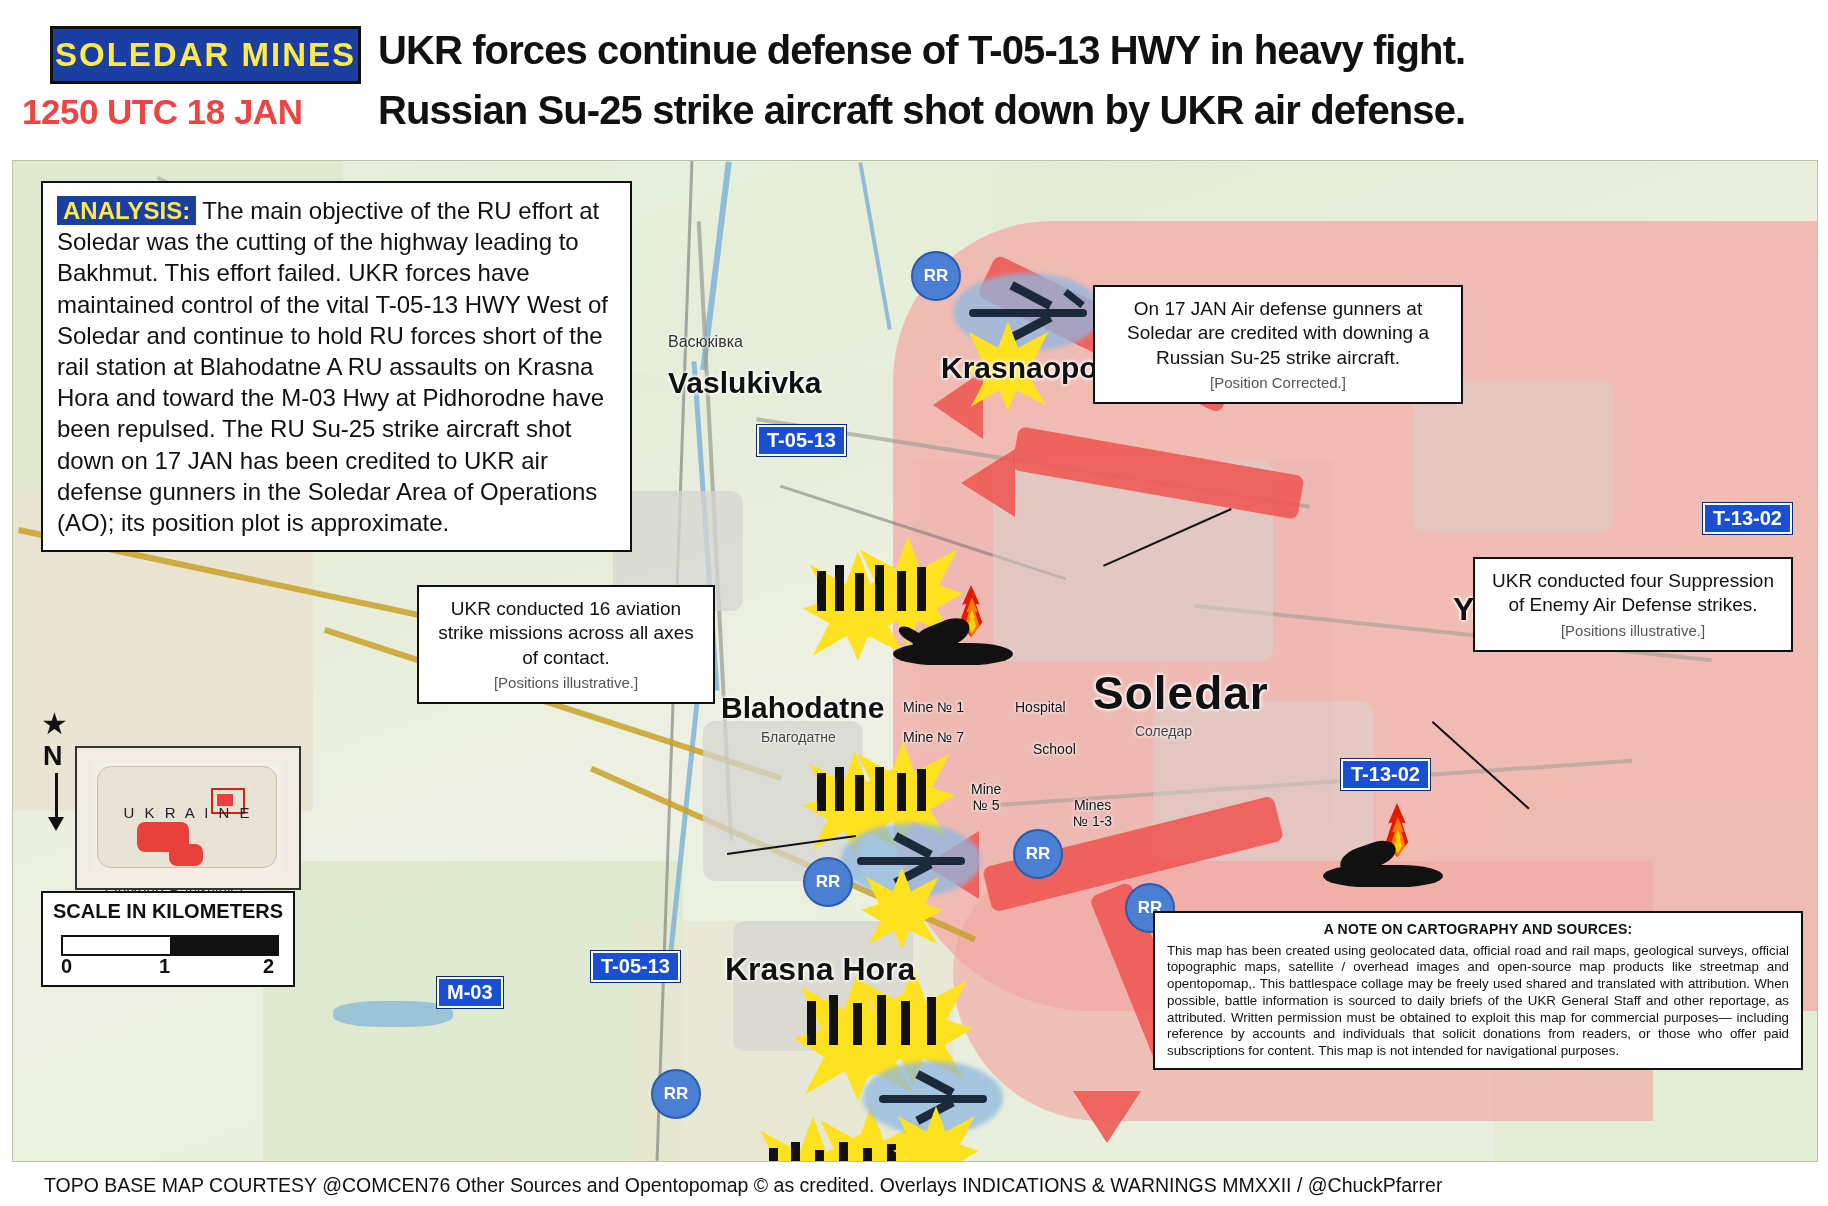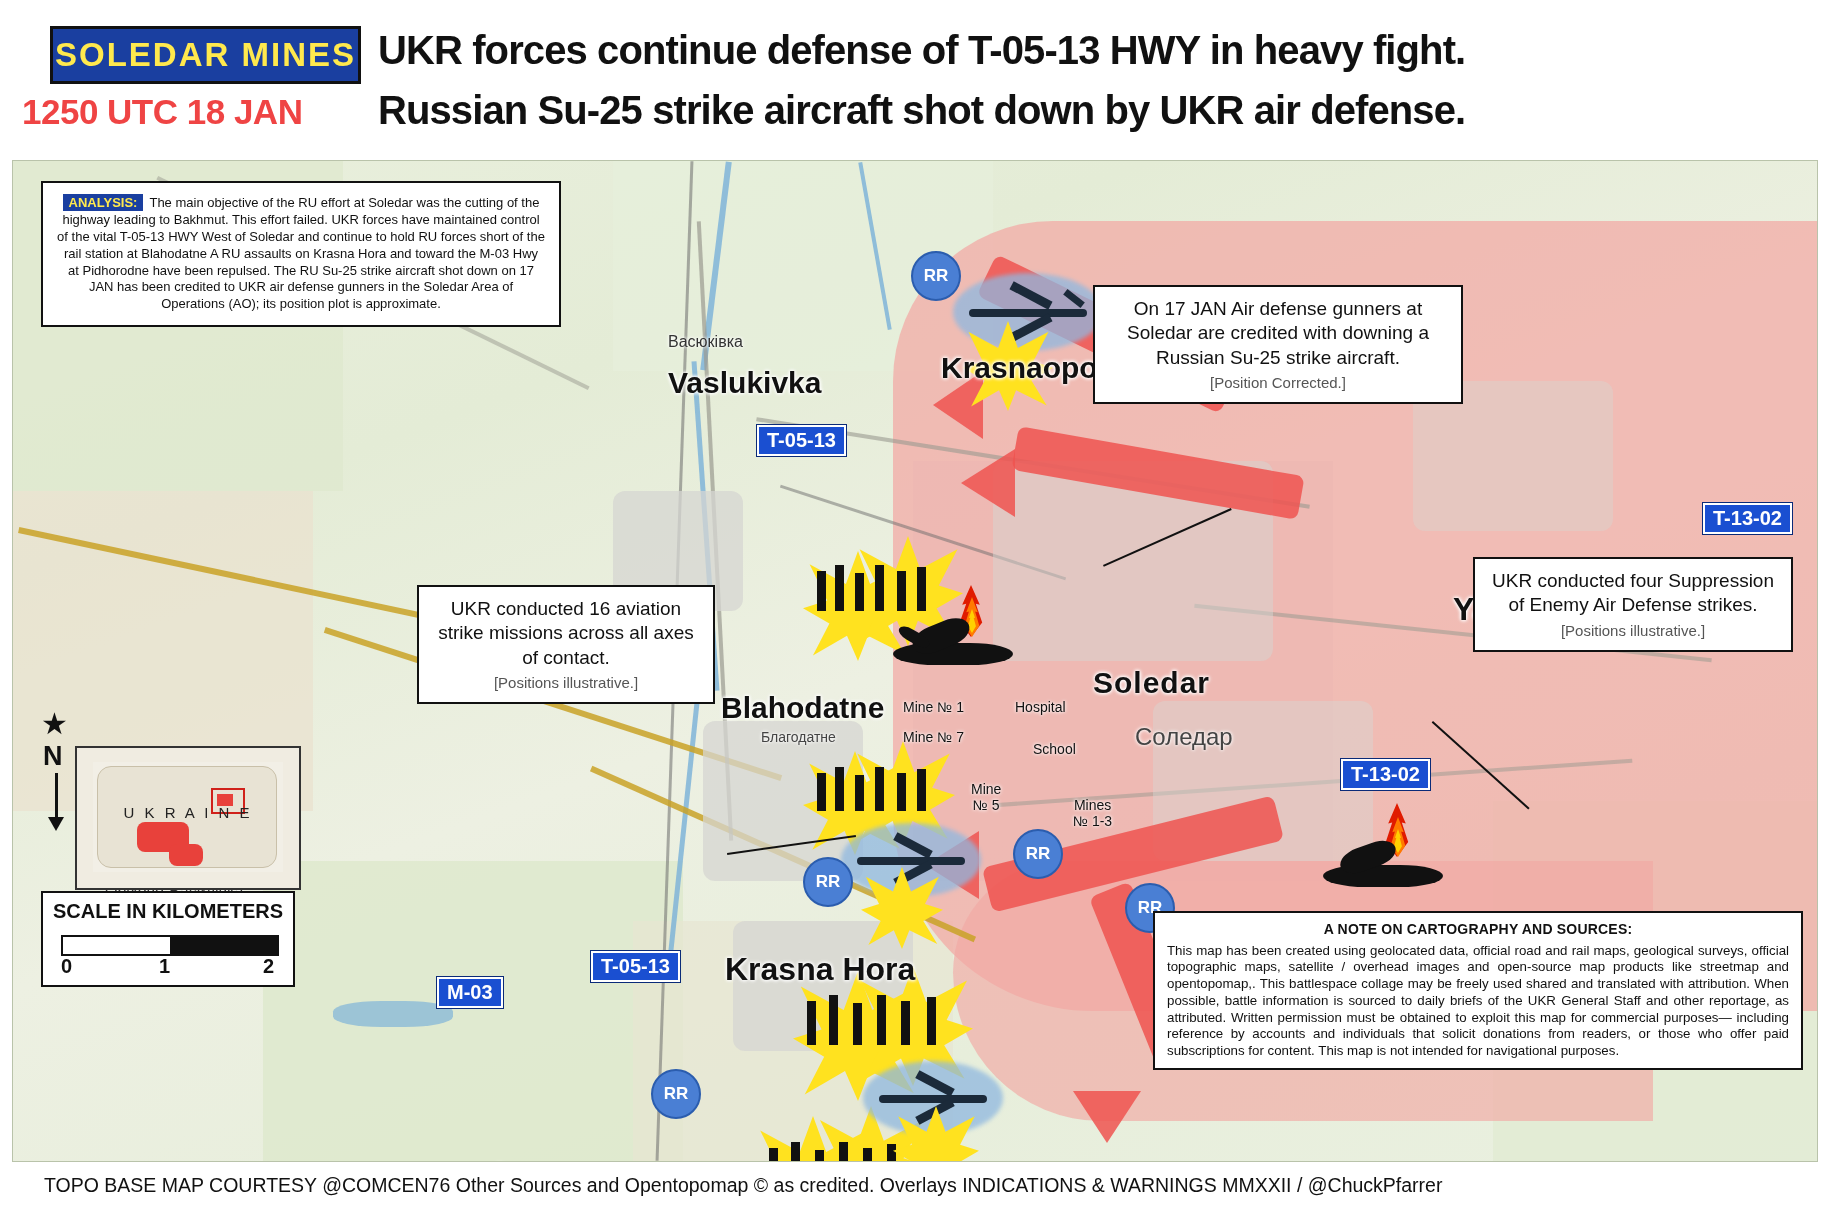--- a/index.html
+++ b/index.html
@@ -117,23 +117,23 @@
   .arrow{position:absolute;background:#ef5350;opacity:.85;}
   .arrowhead{position:absolute;width:0;height:0;}
   
   .box{
     position:absolute;background:#fff;border:2px solid #111;
     font-size:19px;color:#111;line-height:1.28;text-align:center;padding:10px 12px;
     box-sizing:border-box;
   }
   .box .sub{font-size:15px;color:#555;display:block;margin-top:3px;}
   .analysis{
-    position:absolute;left:28px;top:20px;width:520px;
+    position:absolute;left:28px;top:20px;width:591px;
     background:#fff;border:2px solid #111;padding:12px 14px;box-sizing:border-box;
-    font-size:13px;line-height:1.30;text-align:center;color:#111;
+    font-size:24px;line-height:1.30;color:#111;
   }
   .analysis .tag{
     background:#1a3fa0;color:#ffe94d;font-weight:bold;padding:1px 6px;margin-right:6px;
   }
   
   .lead{position:absolute;background:#111;height:2px;transform-origin:0 0;}
   
   .scalebox{
     position:absolute;left:28px;top:730px;width:250px;height:92px;background:#fff;border:2px solid #111;
   }
@@ -335,22 +335,22 @@
   <div class="rr" style="left:1000px;top:668px;">RR</div>
   <div class="rr" style="left:1112px;top:722px;">RR</div>
   <div class="rr" style="left:638px;top:908px;">RR</div>
 
   <div class="city" style="left:655px;top:205px;font-size:30px;">Vaslukivka</div>
   <div class="city" style="left:928px;top:190px;font-size:30px;">Krasnaopolivka</div>
   <div class="city" style="left:1440px;top:430px;font-size:32px;">Yakovlika</div>
   <div class="city-sub" style="left:1472px;top:468px;">Яковлівка</div>
   <div class="city" style="left:708px;top:530px;font-size:30px;">Blahodatne</div>
   <div class="city-sub" style="left:748px;top:568px;">Благодатне</div>
-  <div class="city" style="left:1080px;top:505px;font-size:30px;letter-spacing:1px;">Soledar</div>
-  <div class="city-sub" style="left:1122px;top:562px;font-size:24px;">Соледар</div>
+  <div class="city" style="left:1080px;top:505px;font-size:46px;letter-spacing:1px;">Soledar</div>
+  <div class="city-sub" style="left:1122px;top:562px;font-size:14px;">Соледар</div>
   <div class="city" style="left:1202px;top:782px;font-size:32px;">Bakhmutse</div>
   <div class="city-sub" style="left:1232px;top:822px;">Бахмутське</div>
   <div class="city" style="left:712px;top:790px;font-size:32px;">Krasna Hora</div>
 
   <div class="small-place" style="left:655px;top:172px;">Васюківка</div>
   <div class="small-place" style="left:92px;top:722px;">Оріхово-Василівка</div>
   <div class="small-place" style="left:482px;top:1000px;">Берхівка</div>
   <div class="small-place" style="left:1756px;top:832px;">Вол</div>
 
   <div class="minelbl" style="left:890px;top:538px;">Mine № 1</div>

